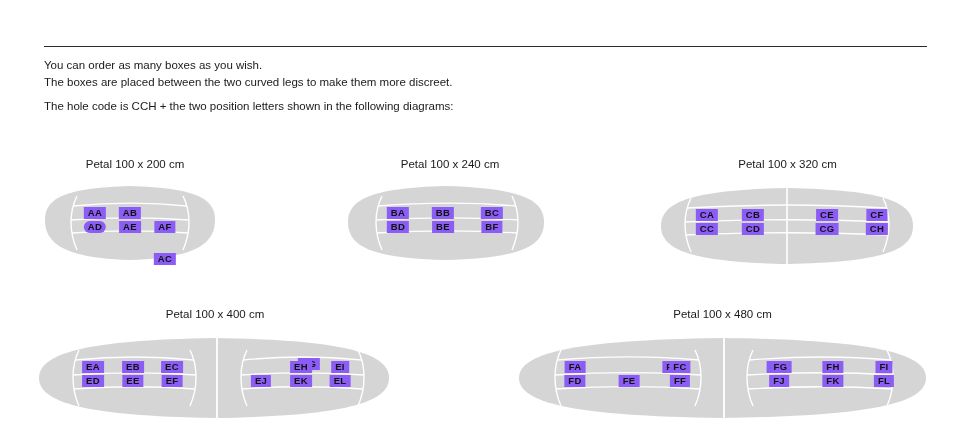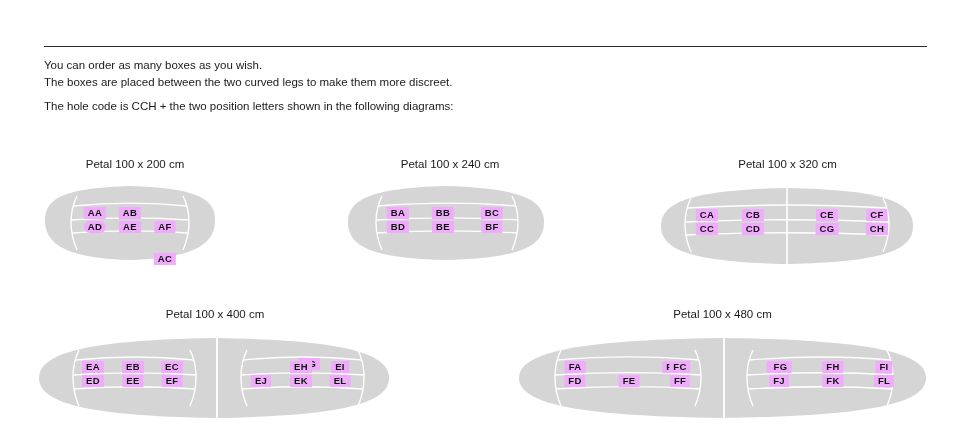--- a/index.html
+++ b/index.html
@@ -37,21 +37,21 @@
   .diagram .caption{
     position:absolute;top:0;left:0;width:100%;
     text-align:center;font-size:11.5px;color:#1a1a1a;white-space:nowrap;
   }
   .shape-wrap{position:absolute;left:0;}
   .shape-svg{display:block;}
 
   
   .chip{
     position:absolute;
-    background:#f0abfc;
+    background:#8b5cf6;
     color:#111111;
     font-size:9.5px;
     font-weight:bold;
     letter-spacing:.3px;
     line-height:12px;
     height:12px;
     padding:0 4px;
     text-align:center;
     white-space:nowrap;
     transform:translate(-50%,-50%);

